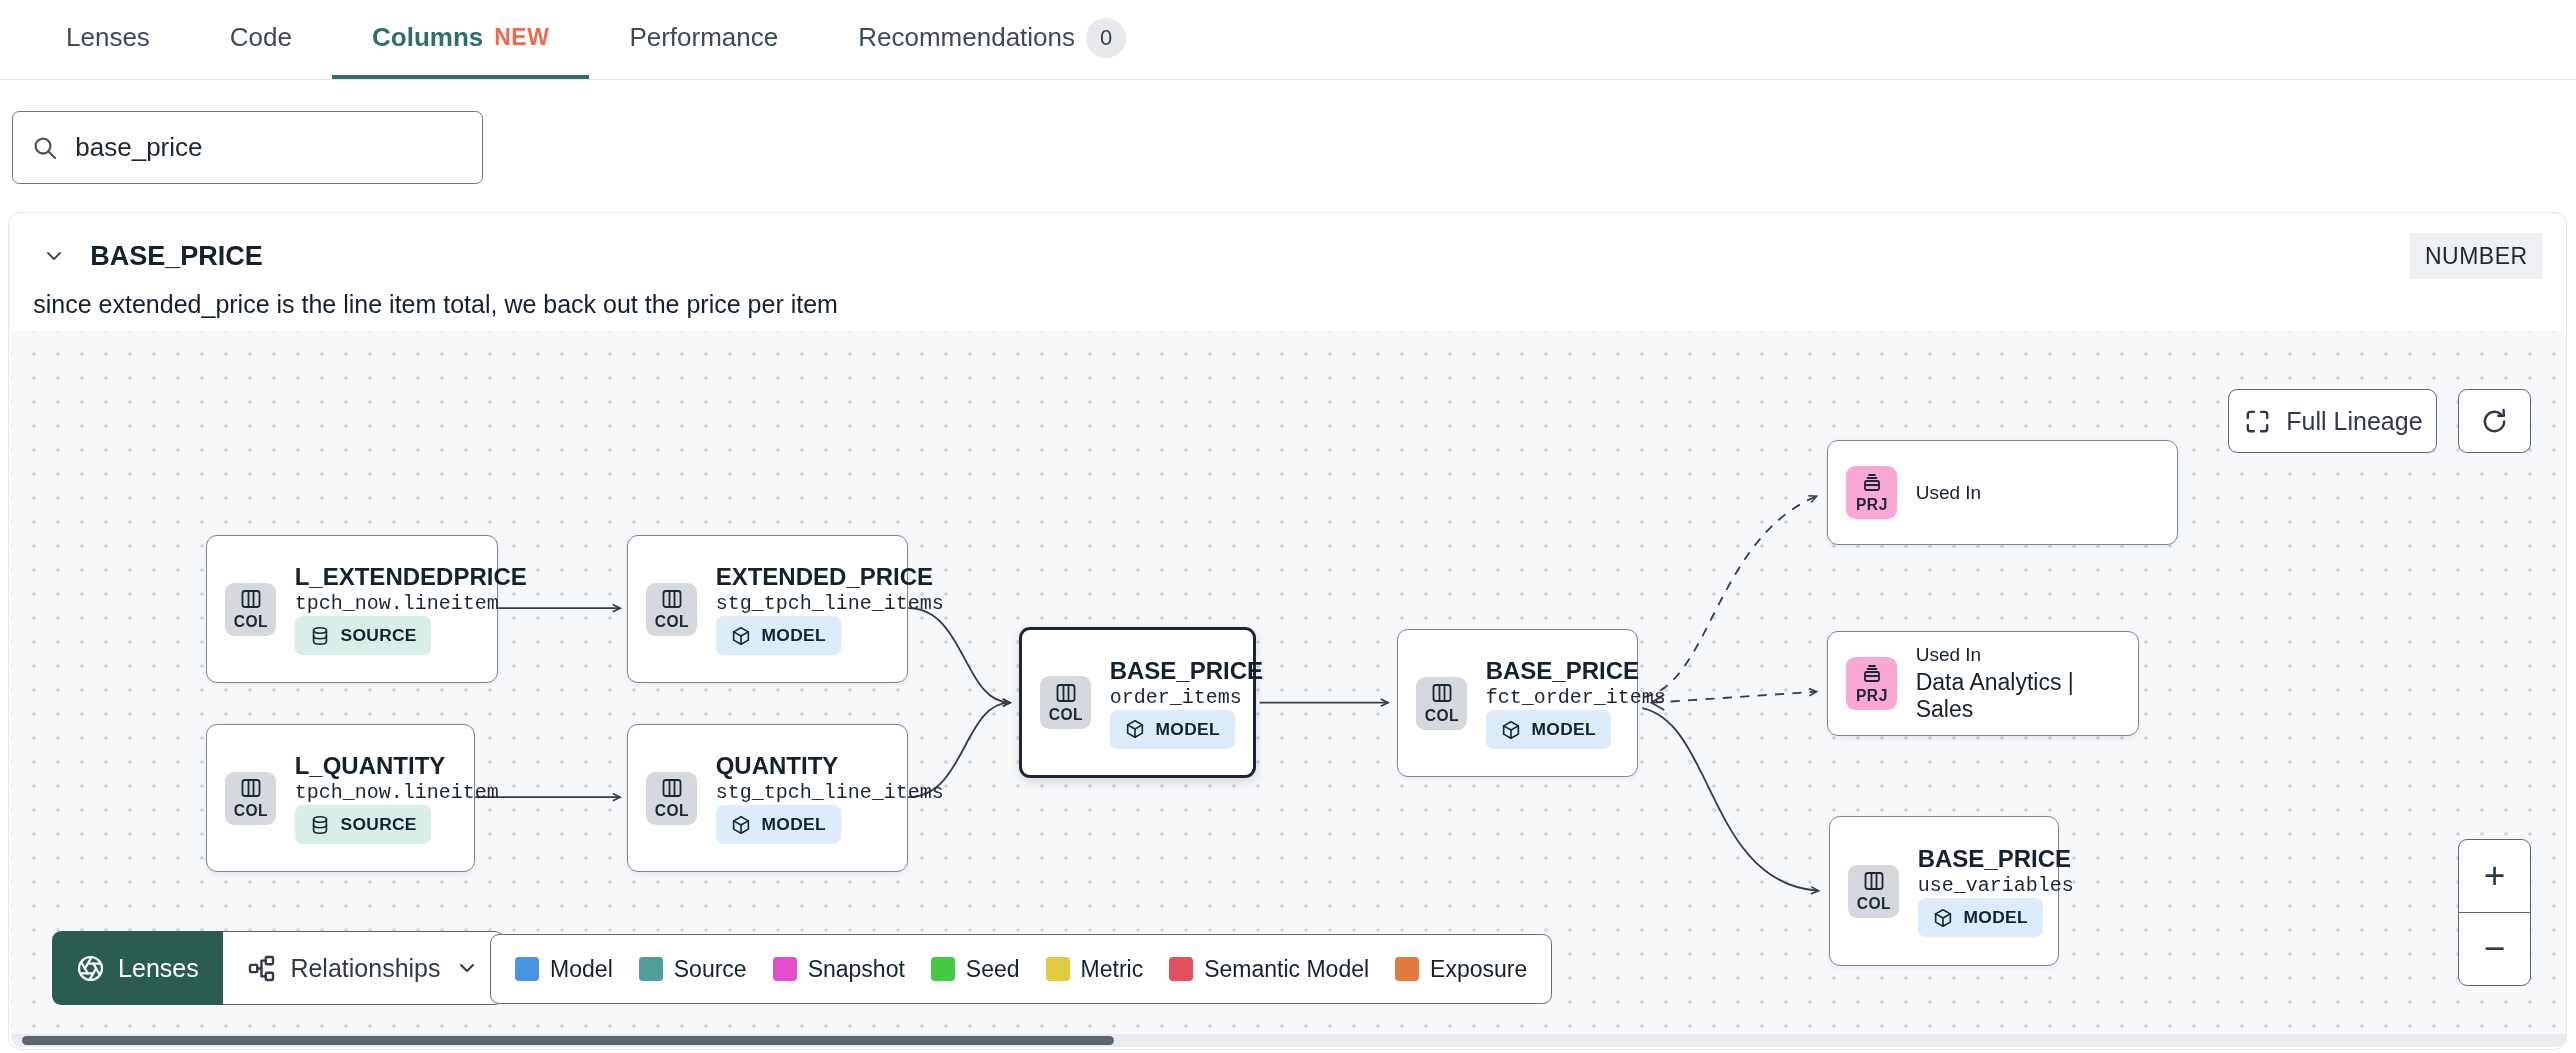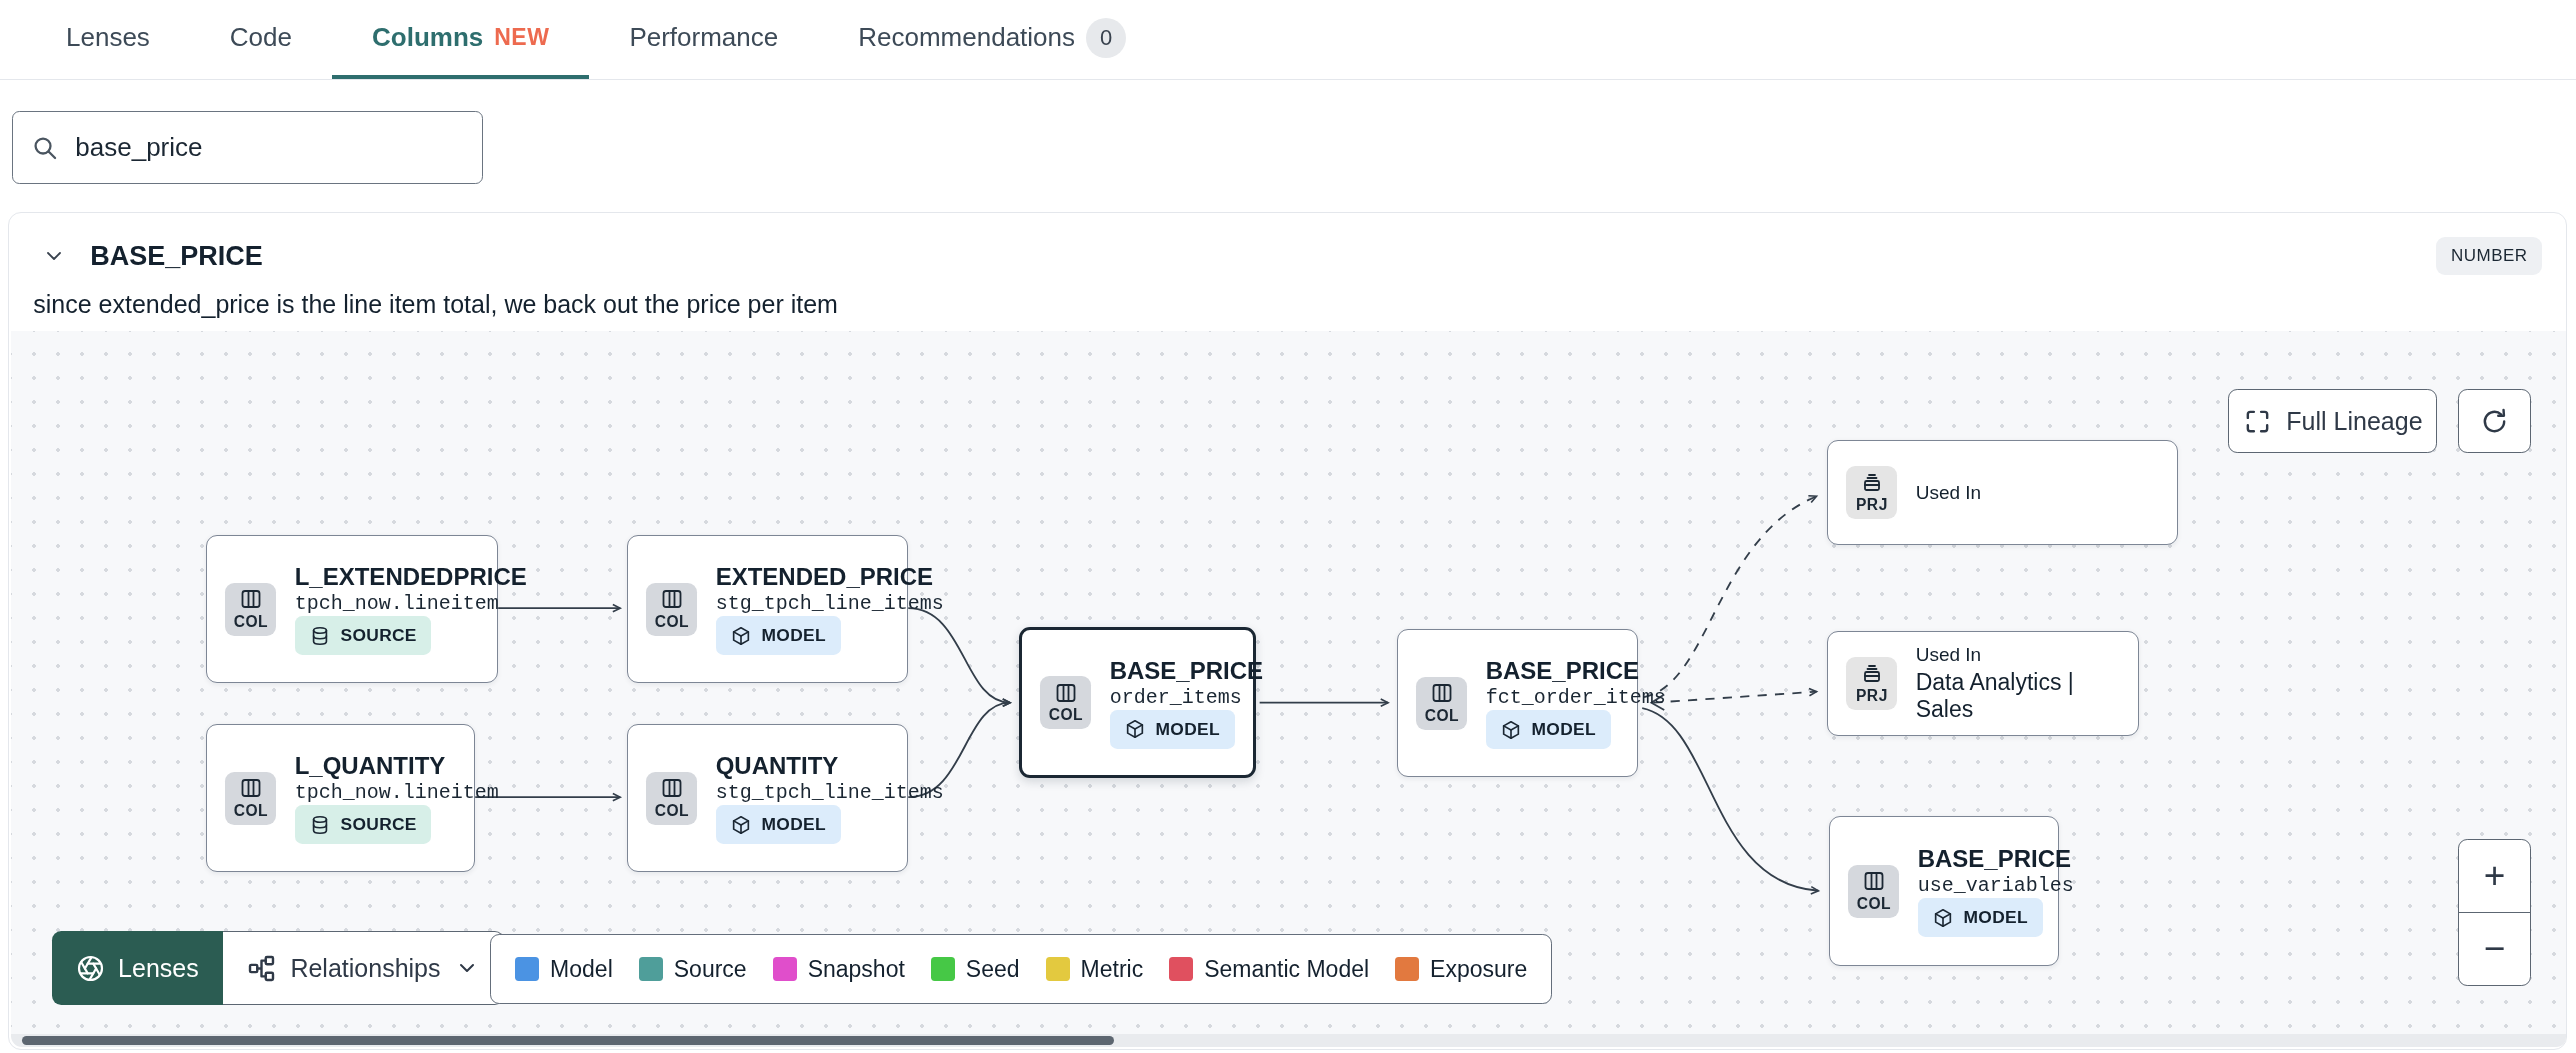--- a/index.html
+++ b/index.html
@@ -45,22 +45,22 @@
   .card {
     position:absolute; left:8.3px; top:212px; width:2559px; height:838px;
     border:1.8px solid #e4e7ec; border-radius:13px; background:#fff; overflow:hidden;
   }
   .card-header {
     display:flex; align-items:center; gap:24px; padding:24px 24px 0 33px; height:62px;
   }
   .card-title { font-size:27px; font-weight:700; color:#14212e; }
   .card-spacer { flex:1; }
   .dtype-badge {
-    background:#eef0f3; border-radius:9px; padding:9.2px 14.7px;
-    font-size:17px; color:#1b2733; letter-spacing:0.5px;
+    background:#eef0f3; border-radius:2px; padding:9.2px 14.7px;
+    font-size:23px; color:#1b2733; letter-spacing:0.5px;
   }
   .card-desc { padding:14.7px 24px 0 24px; font-size:25px; color:#14212e; }
 
   
   .canvas {
     position:absolute; left:1.8px; top:118px; width:2556px; height:703px;
     background-color:#f7f8fa;
     background-image: radial-gradient(#d6d9de 1.8px, transparent 2px);
     background-size: 24px 24px; background-position: 11px 11px;
   }
@@ -80,21 +80,21 @@
     position:absolute; background:#fff; border:1.8px solid #7d8695; border-radius:11px;
     display:flex; align-items:center; gap:18.3px; padding:0 18.3px 0 18.3px;
     box-shadow:0 1.8px 5.5px rgba(20,33,46,.07); cursor:pointer;
   }
   .node.selected { border:3.7px solid #1b2733; box-shadow:0 3.7px 9.2px rgba(20,33,46,.15); }
   .chip {
     width:51px; height:53px; border-radius:9.2px; flex:0 0 auto;
     display:flex; flex-direction:column; align-items:center; justify-content:center; gap:1.8px;
   }
   .chip-col { background:#d5d8dd; }
-  .chip-prj { background:#e5e5e5; }
+  .chip-prj { background:#f9a8d4; }
   .chip svg { width:24px; height:24px; }
   .chip-label { font-size:15.6px; font-weight:700; color:#1b2733; letter-spacing:0.5px; }
   .node-body { display:flex; flex-direction:column; align-items:flex-start; gap:1px; min-width:0; }
   .node-title { font-size:24px; font-weight:700; color:#14212e; white-space:nowrap; }
   .node-sub { font-size:20px; color:#1b2733; white-space:nowrap;font-family:Liberation Mono, monospace; }
   .type-chip {
     display:flex; align-items:center; gap:9.2px; height:39px; padding:0 14.7px;
     border-radius:7.3px; font-size:17.4px; font-weight:700; color:#14212e; letter-spacing:0.3px;
   }
   .type-chip svg { width:22px; height:22px; }

